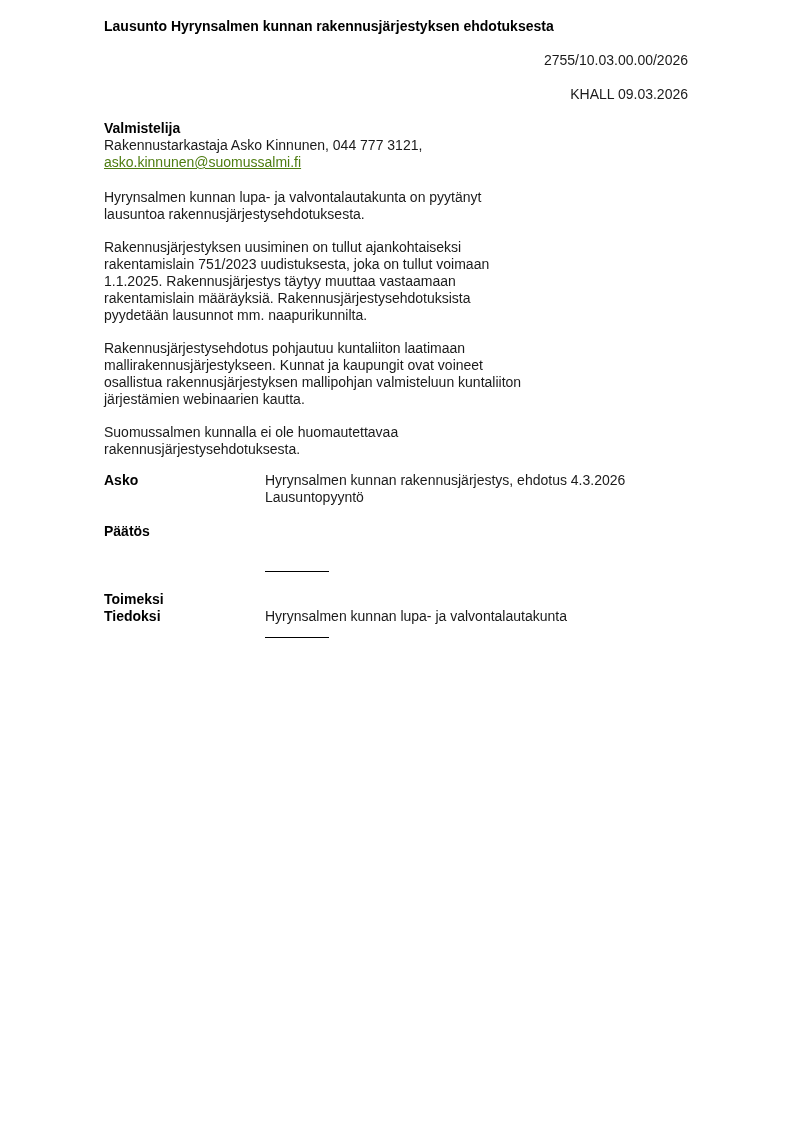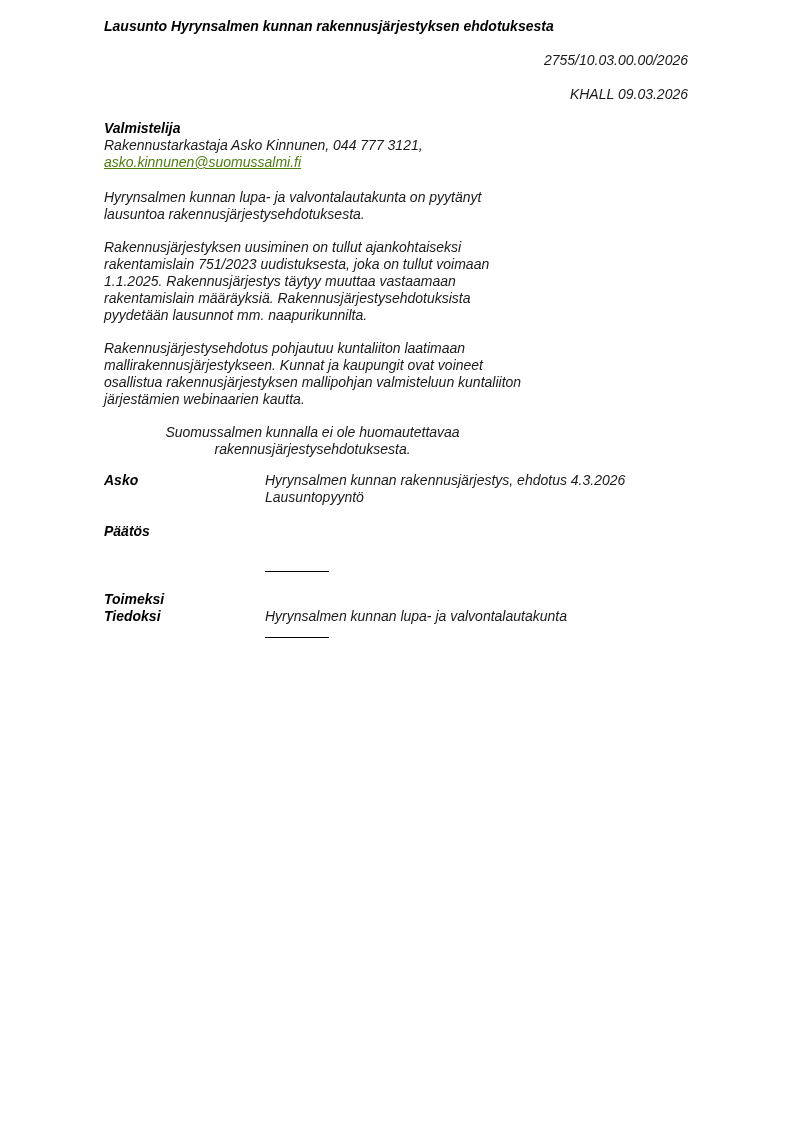--- a/index.html
+++ b/index.html
@@ -8,21 +8,20 @@
     width: 708px;
     height: 1122px;
     box-sizing: border-box;
     background: #ffffff;
     font-family: "Liberation Sans", sans-serif;
     font-size: 14px;
     line-height: 17px;
     color: #1a1a1a;
     padding: 18px 20px 0 104px;
     overflow: hidden;
-    font-style: italic;
   }
   .title {
     margin: 0 0 17px 0;
     font-size: 14px;
     font-weight: 700;
     color: #000000;
   }
   .meta { margin: 0 0 17px 0; text-align: right; }
   .row { display: flex; align-items: flex-start; }
   .label {
@@ -30,21 +29,21 @@
     flex: none;
     font-weight: 700;
     color: #000000;
     white-space: pre-line;
   }
   .body { flex: 1; min-width: 0; }
   .ml { white-space: pre-line; }
   .para { margin: 0 0 16px 0; }
   .para-contact { margin: 0 0 18px 0; }
   .para-heading { font-weight: 700; color: #000000; margin: 0 0 17px 0; }
-  .para-statement { margin: 0; text-align: center; }
+  .para-statement { margin: 0; }
   .row-valmistelija { margin-bottom: 14px; flex-direction: column; }
   .row-liite   { margin-bottom: 17px; }
   .row-esitys  { margin-bottom: 17px; }
   .row-paatos  { margin-bottom: 8px; align-items: flex-end; }
   a.email {
     color: #4d7c0f;
     text-decoration: underline;
     cursor: pointer;
   }
   .blank-line {

